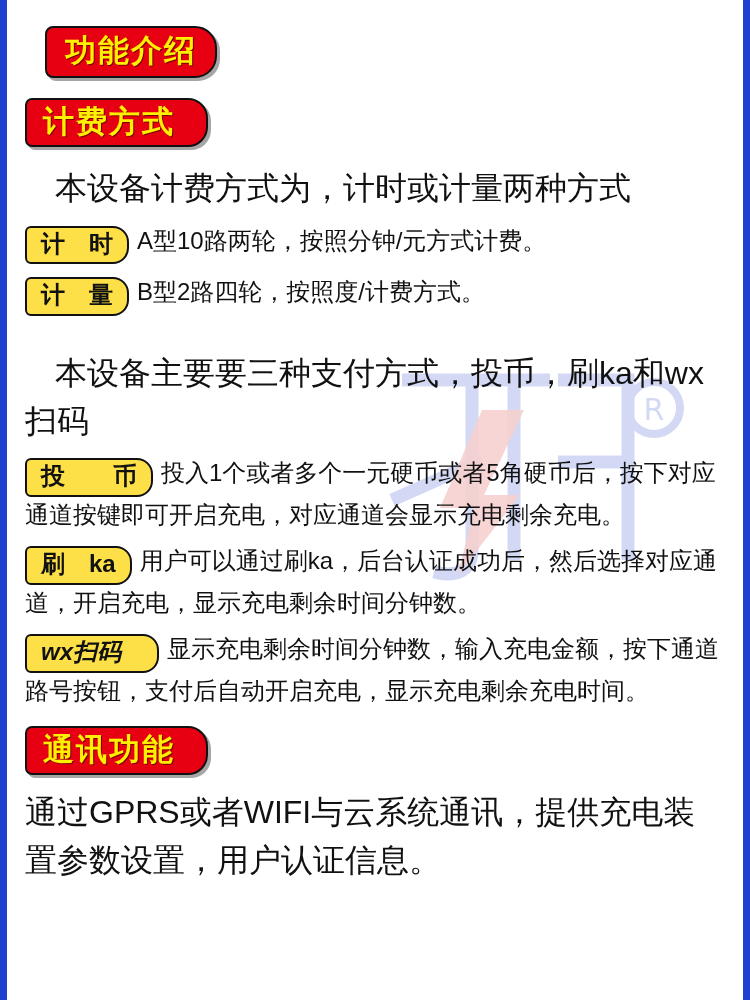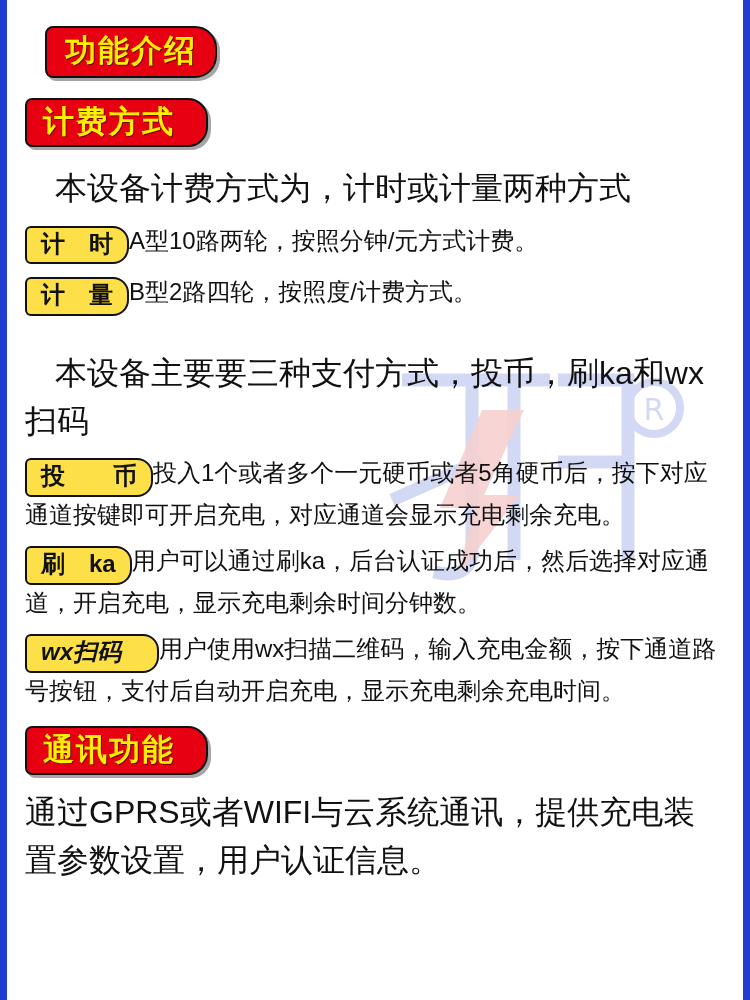--- a/index.html
+++ b/index.html
@@ -86,20 +86,21 @@
     font-size: 32px;
     color: #111111;
     line-height: 1.48;
     margin: 0;
   }
   .para.indent { text-indent: 30px; }
   .runtxt {
     font-size: 24px;
     color: #111111;
     line-height: 1.52;
+    padding-left: 8px;
   }
   .blk { margin-top: 10px; }
   .sec-gap { height: 16px; }
   .sec-gap-lg { height: 20px; }
 </style>
 </head>
 <body>
 
 <div class="page">
 
@@ -152,21 +153,21 @@
 
     <div class="blk">
       <span class="tag">投　　币</span><span class="runtxt">投入1个或者多个一元硬币或者5角硬币后，按下对应通道按键即可开启充电，对应通道会显示充电剩余充电。</span>
     </div>
 
     <div class="blk">
       <span class="tag">刷　ka</span><span class="runtxt">用户可以通过刷ka，后台认证成功后，然后选择对应通道，开启充电，显示充电剩余时间分钟数。</span>
     </div>
 
     <div class="blk">
-      <span class="tag wide">wx扫码</span><span class="runtxt">用户使用wx扫描二维码，输入充电金额，按下通道路号按钮，支付后自动开启充电，显示充电剩余充电时间。</span>
+      <span class="tag wide">wx扫码</span><span class="runtxt">显示充电剩余时间分钟数，输入充电金额，按下通道路号按钮，支付后自动开启充电，显示充电剩余充电时间。</span>
     </div>
 
     <div class="sec-gap"></div>
     <div class="banner-wrap">
       <span class="banner small">通讯功能</span>
     </div>
 
     <div class="blk" style="margin-top:14px;">
       <p class="para">通过GPRS或者WIFI与云系统通讯，提供充电装置参数设置，用户认证信息。</p>
     </div>

